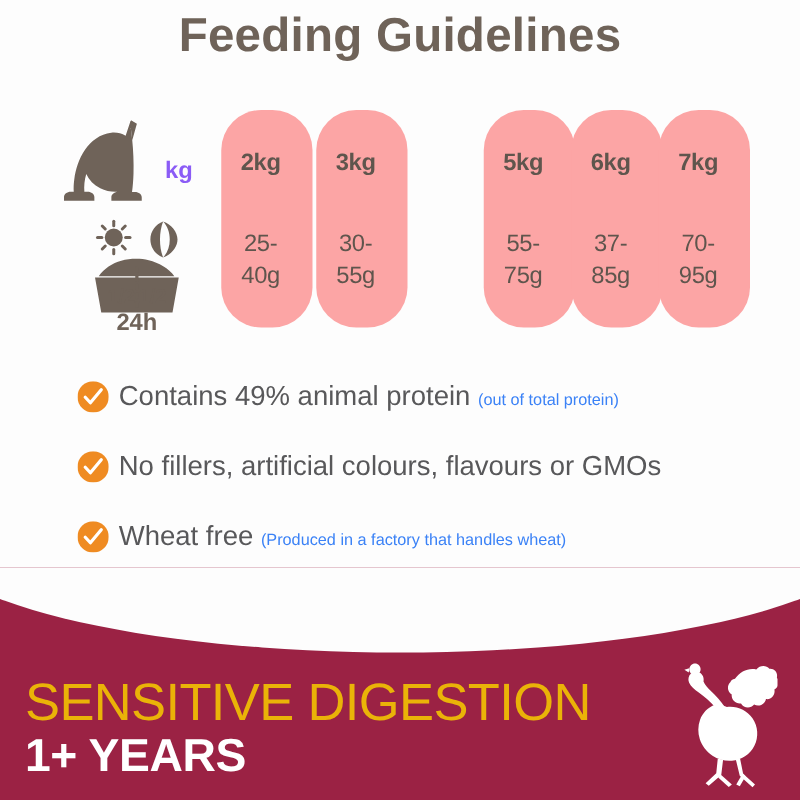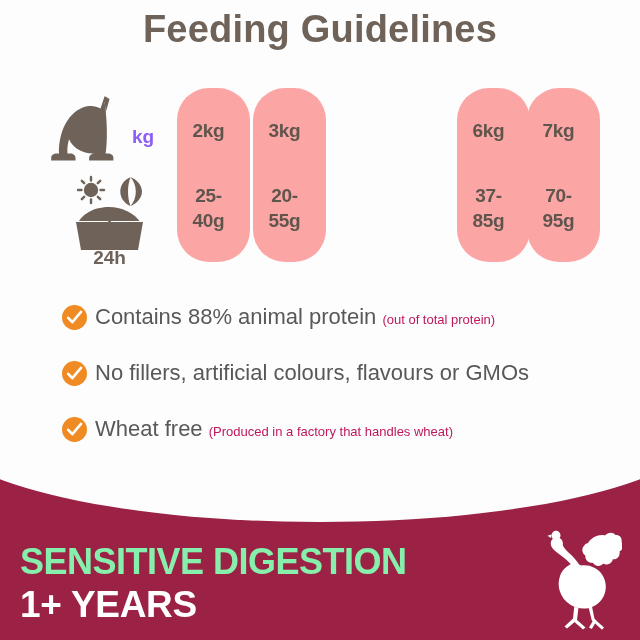--- a/index.html
+++ b/index.html
@@ -101,21 +101,21 @@
     font-weight: bold;
     letter-spacing: -0.3px;
   }
   .pill .amount {
     position: absolute;
     left: 0;
     top: 95px;
     width: 63px;
     text-align: center;
     font-size: 19px;
-    font-weight: bold;
+    font-weight: normal;
     line-height: 25px;
     letter-spacing: -0.3px;
   }
   .pill .amount span { display: block; }
 
   
   .benefits {
     position: absolute;
     left: 0;
     top: 296px;
@@ -139,21 +139,21 @@
     left: 95px;
     top: 6px;
     font-size: 22px;
     font-weight: 400;
     color: #58585a;
     white-space: nowrap;
     line-height: 30px;
   }
   .benefit-note {
     font-size: 13px;
-    color: #be185d;
+    color: #3b82f6;
     font-weight: 400;
   }
 
   
   .banner {
     position: absolute;
     left: 0;
     bottom: 0;
     width: 640px;
     height: 186px;
@@ -166,23 +166,23 @@
     top: -118px;
     width: 760px;
     height: 186px;
     background: #fdfdfd;
     border-radius: 50%;
   }
   .banner-title {
     position: absolute;
     left: 20px;
     top: 86px;
-    color: #86efac;
-    font-size: 36px;
-    font-weight: bold;
+    color: #eab308;
+    font-size: 42px;
+    font-weight: normal;
     line-height: 44px;
     letter-spacing: -0.5px;
   }
   .banner-sub {
     position: absolute;
     left: 20px;
     top: 131px;
     color: #ffffff;
     font-size: 37px;
     font-weight: 700;
@@ -275,26 +275,33 @@
       <div class="weight">2kg</div>
       <div class="amount">
         <span>25-</span>
         <span>40g</span>
       </div>
     </div>
 
     <div class="pill" style="left:253px;">
       <div class="weight">3kg</div>
       <div class="amount">
-        <span>20-</span>
+        <span>30-</span>
         <span>55g</span>
       </div>
     </div>
 
 
+    <div class="pill" style="left:387px;">
+      <div class="weight">5kg</div>
+      <div class="amount">
+        <span>55-</span>
+        <span>75g</span>
+      </div>
+    </div>
 
     <div class="pill" style="left:457px;">
       <div class="weight">6kg</div>
       <div class="amount">
         <span>37-</span>
         <span>85g</span>
       </div>
     </div>
 
     <div class="pill" style="left:527px;">
@@ -309,21 +316,21 @@
   <div class="benefits">
 
     <div class="benefit-row">
       <span class="check-icon">
         <svg width="25" height="25" viewBox="0 0 25 25" xmlns="http://www.w3.org/2000/svg">
           <circle cx="12.5" cy="12.5" r="12.5" fill="#ef8b22"></circle>
           <path d="M6.2 12.8 L10.3 17.2 L19 6.8" fill="none" stroke="#ffffff" stroke-width="2.6" stroke-linecap="round" stroke-linejoin="round"></path>
         </svg>
       </span>
       <div class="benefit-text">
-        <span>Contains 88% animal protein</span>
+        <span>Contains 49% animal protein</span>
         <span class="benefit-note">(out of total protein)</span>
       </div>
     </div>
 
     <div class="benefit-row">
       <span class="check-icon">
         <svg width="25" height="25" viewBox="0 0 25 25" xmlns="http://www.w3.org/2000/svg">
           <circle cx="12.5" cy="12.5" r="12.5" fill="#ef8b22"></circle>
           <path d="M6.2 12.8 L10.3 17.2 L19 6.8" fill="none" stroke="#ffffff" stroke-width="2.6" stroke-linecap="round" stroke-linejoin="round"></path>
         </svg>

